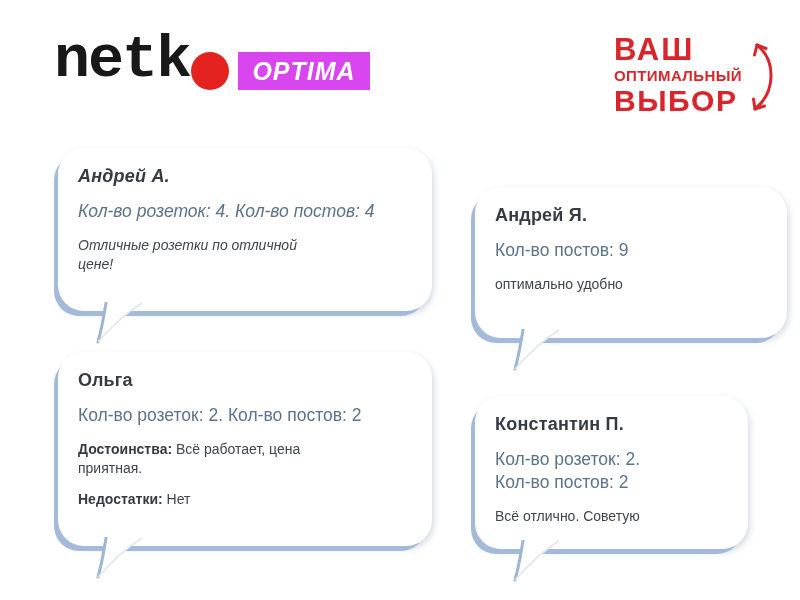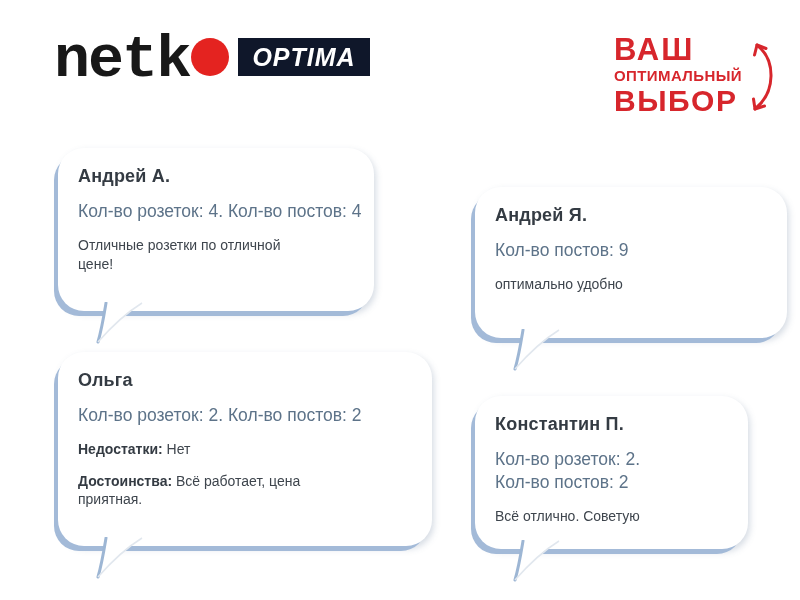--- a/index.html
+++ b/index.html
@@ -1,26 +1,26 @@
 <!DOCTYPE html>
 <html><head>
 <meta charset="utf-8">
 <style>
   html,body { margin:0; padding:0; }
   body { width:800px; height:600px; background:#ffffff; overflow:hidden;
          font-family:"Liberation Sans", sans-serif; }
   .slide { position:relative; width:800px; height:600px; background:#ffffff; }
 
   
-  .logo { position:absolute; left:54px; top:30px; display:flex; align-items:flex-start; }
+  .logo { position:absolute; left:54px; top:30px; display:flex; align-items:flex-end; }
   .logo-word { font-family:"Liberation Mono", monospace; font-weight:700; font-size:60px;
                letter-spacing:-2px; color:#181818; line-height:1; }
   .logo-dot { width:38px; height:38px; border-radius:50%; background:#e42320;
               margin-left:1px; margin-top:8px; }
-  .logo-badge { margin-left:9px; margin-top:8px; background:#0f172a; color:#ffffff;
+  .logo-badge { margin-left:9px; margin-top:8px; background:#d946ef; color:#ffffff;
                 width:132px; height:38px; display:flex; align-items:center; justify-content:center;
                 font-weight:700; font-style:italic; font-size:25px; letter-spacing:1px; }
 
   
   .tagline { position:absolute; left:614px; top:34px; display:flex; align-items:flex-start; }
   .tag-text { color:#d7262c; font-weight:700; }
   .tag-l1 { font-size:31px; letter-spacing:2px; line-height:1.02; }
   .tag-l2 { font-size:15px; letter-spacing:0.4px; line-height:1.1; margin-top:2px; }
   .tag-l3 { font-size:30px; letter-spacing:1.5px; line-height:1.05; margin-top:1px; }
   .tag-arrow { margin-left:6px; margin-top:2px; }
@@ -34,21 +34,21 @@
 
   .rv-name  { font-size:18px; font-weight:700; color:#343b43; letter-spacing:0.2px; margin-bottom:13px; }
   .rv-stats { font-size:17.5px; color:#5d7389; line-height:1.32; margin-bottom:13px; }
   .rv-stats > div { white-space:nowrap; }
   .rv-body p { margin:0 0 13px 0; font-size:14px; color:#3e454d; line-height:1.32; }
   .rv-body b { font-weight:700; color:#343b43; }
   .l1 { display:block; white-space:nowrap; }
   .ln { display:block; white-space:nowrap; }
   .l1:empty, .ln:empty { display:none; }
 
-  .b1 { left:58px;  top:148px; width:316px; height:163px; }
+  .b1 { left:58px;  top:148px; width:374px; height:163px;font-style:italic; }
   .b2 { left:475px; top:187px; width:312px; height:151px; }
   .b3 { left:58px;  top:352px; width:374px; height:194px; }
   .b4 { left:475px; top:396px; width:273px; height:153px; }
 </style>
 </head>
 <body>
 
 <div class="slide">
 
   <div class="logo">
@@ -113,26 +113,26 @@
 
   <div class="bubble b3">
     <div class="bubble-inner">
       <div class="rv-name">Ольга</div>
       <div class="rv-stats">
         <div>Кол-во розеток: 2. Кол-во постов: 2</div>
         <div></div>
       </div>
       <div class="rv-body">
         <p>
+          <span class="l1"><b>Достоинства:</b><span> Всё работает, цена</span></span>
+          <span class="ln">приятная.</span>
+        </p>
+        <p>
           <span class="l1"><b>Недостатки:</b><span> Нет</span></span>
 
-        </p>
-        <p>
-          <span class="l1"><b>Достоинства:</b><span> Всё работает, цена</span></span>
-          <span class="ln">приятная.</span>
         </p>
       </div>
     </div>
     <svg class="tail" width="62" height="44" viewBox="0 0 62 44">
       <path d="M18 0 C 16 13 14 26 10 40 C 24 24 38 11 54 0 Z" fill="#ffffff"></path>
       <path d="M18 1 C 16 13 14 26 10 40" fill="none" stroke="#9db6d4" stroke-width="3" stroke-linecap="round"></path>
       <path d="M10 40 C 24 24 38 11 54 1" fill="none" stroke="#e1e7ee" stroke-width="1.5"></path>
     </svg>
   </div>
 

